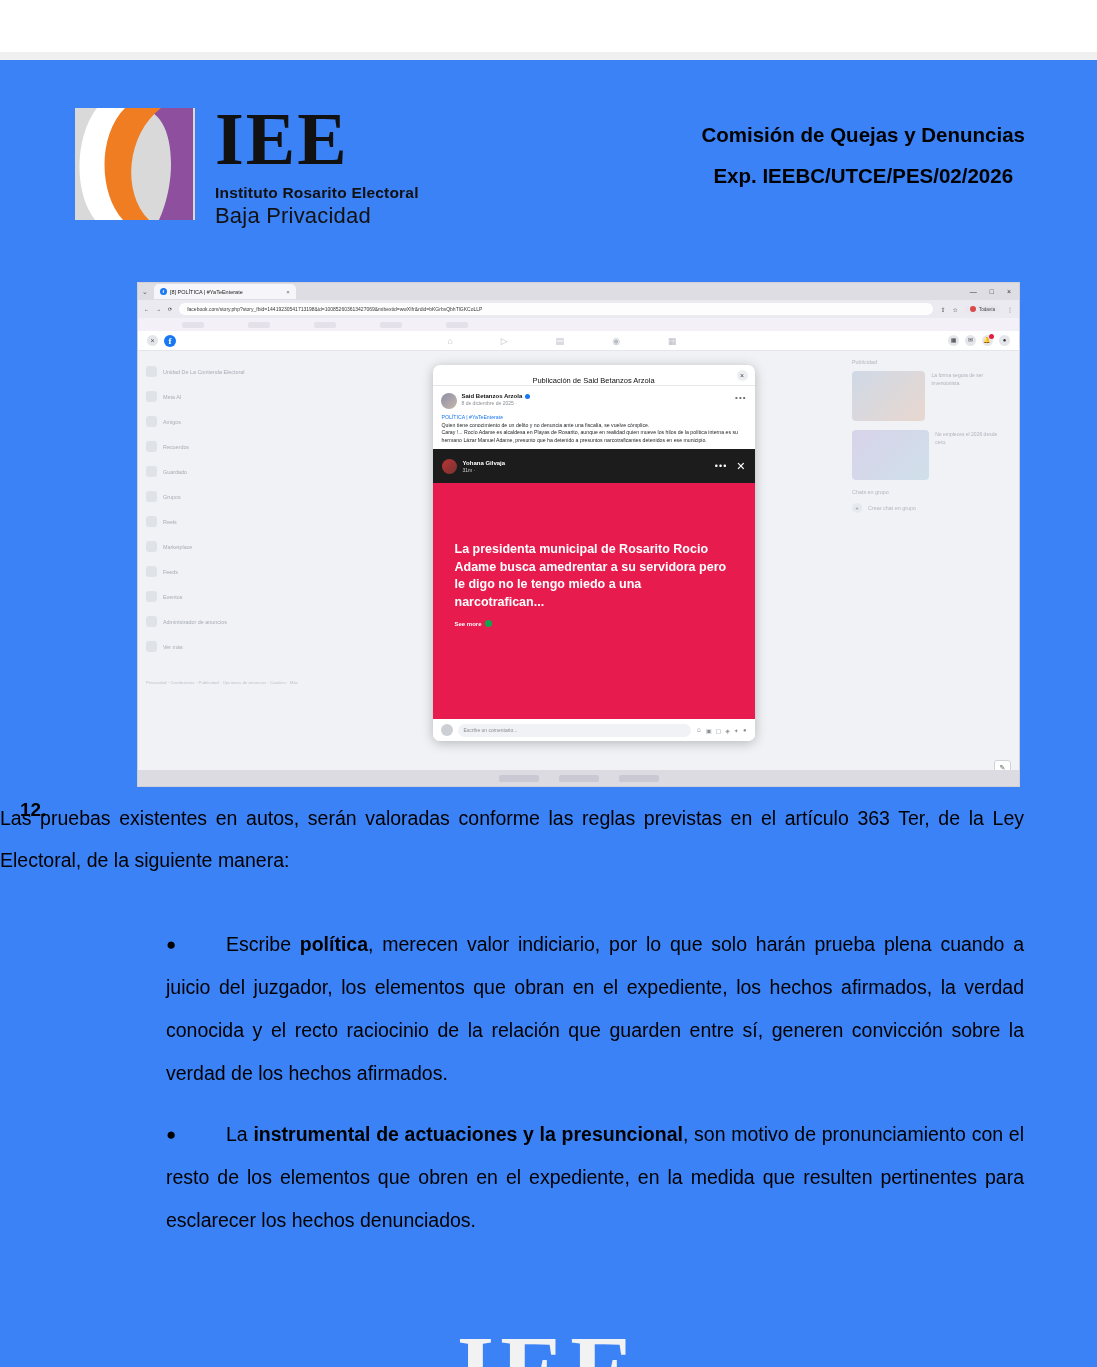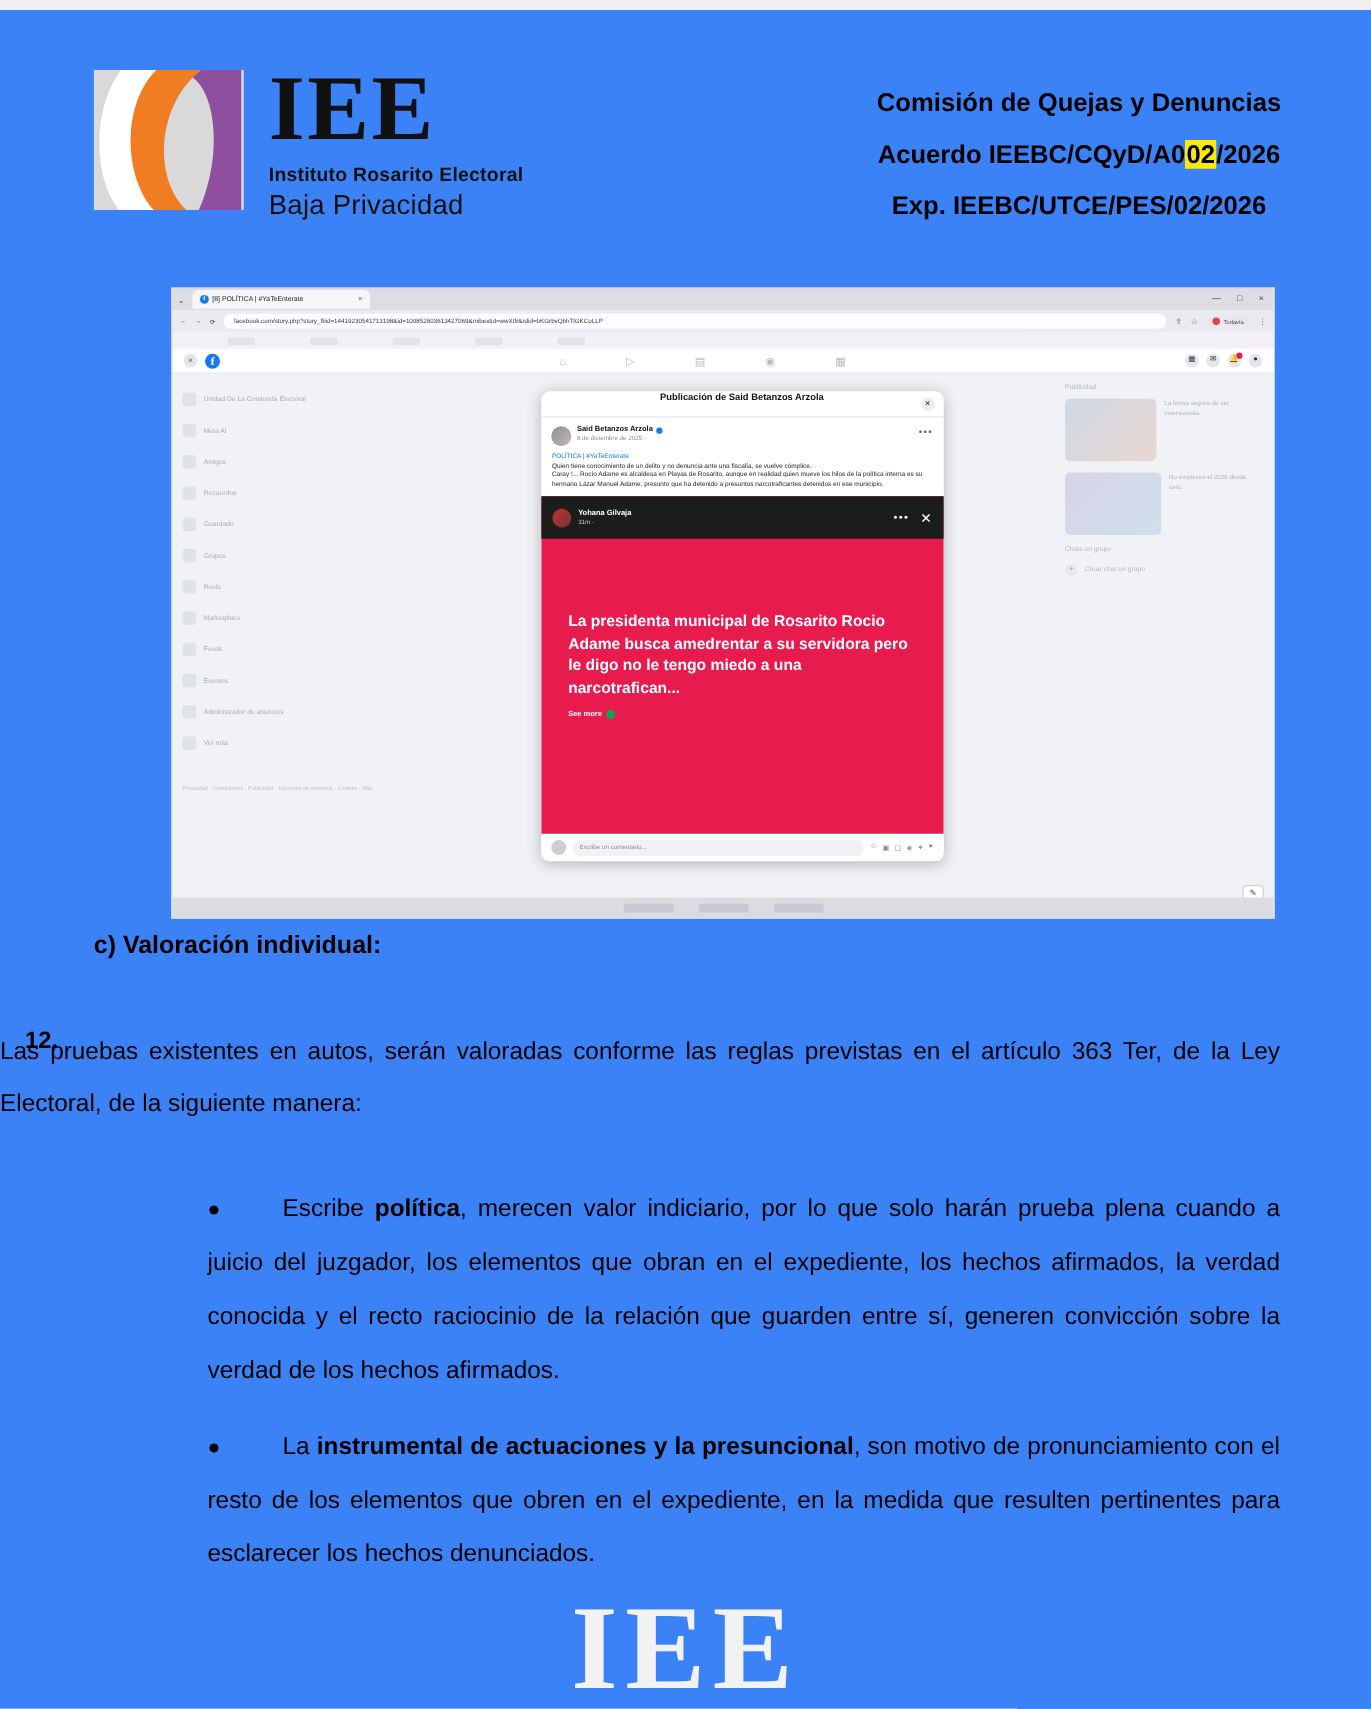--- a/index.html
+++ b/index.html
@@ -244,22 +244,22 @@
     transform: translateX(-50%);
     top: 14px;
     width: 322px;
     background: #fff;
     border-radius: 7px;
     box-shadow: 0 2px 12px rgba(0,0,0,.25);
     overflow: hidden;
   }
   .dlg-head {
     height: 20px;
-    display: flex; align-items: flex-start; justify-content: center;
-    font-size: 7.5px; font-weight: bold; color: #111;
+    display: flex; align-items: flex-end; justify-content: center;
+    font-size: 7.5px; font-weight: normal; color: #111;
     border-bottom: 1px solid #e6e7ea;
     position: relative;
   }
   .dlg-x {
     position: absolute; right: 7px; top: 5px;
     width: 11px; height: 11px; border-radius: 50%;
     background: #eceef1; color: #444; font-size: 7px; line-height: 11px; text-align: center;
   }
   .post-head { display: flex; gap: 5px; padding: 7px 8px 3px 8px; }
   .pfp { width: 16px; height: 16px; border-radius: 50%; background: linear-gradient(135deg,#8d8fa3,#c5b6ae); }
@@ -425,21 +425,20 @@
         </svg>
       </div>
       <div class="logo-text">
         <div class="logo-iee">IEE</div>
         <div class="logo-sub1">Instituto Rosarito Electoral</div>
         <div class="logo-sub2">Baja Privacidad</div>
       </div>
     </div>
     <div class="header-right">
       <div>Comisión de Quejas y Denuncias</div>
-      <div><span>Acuerdo IEEBC/CQyD/A0</span><span class="hl">02</span><span>/2026</span></div>
       <div>Exp. IEEBC/UTCE/PES/02/2026</div>
     </div>
   </div>
 
   <div class="shot">
     <div class="browser-bar">
       <span class="bb-caret">⌄</span>
       <div class="tab">
         <span class="fbdot">f</span>
         <span>[8] POLÍTICA | #YaTeEnterate</span>
@@ -625,21 +624,20 @@
     </div>
 
     <div class="shot-bottom">
       <span class="sbb"></span>
       <span class="sbb"></span>
       <span class="sbb"></span>
     </div>
   </div>
 
   <div class="doc">
-    <div class="heading-c">c) Valoración individual:</div>
 
     <div class="para-12">
       <span class="num">12.</span>
       <div class="body-text">Las pruebas existentes en autos, serán valoradas conforme las reglas previstas en el artículo 363 Ter, de la Ley Electoral, de la siguiente manera:</div>
     </div>
 
     <div class="bullets">
       <div class="bullet">
         <span class="dot">●</span>
         <span class="btext"><span>Escribe </span><b>política</b><span>, merecen valor indiciario, por lo que solo harán prueba plena cuando a juicio del juzgador, los elementos que obran en el expediente, los hechos afirmados, la verdad conocida y el recto raciocinio de la relación que guarden entre sí, generen convicción sobre la verdad de los hechos afirmados.</span></span>

